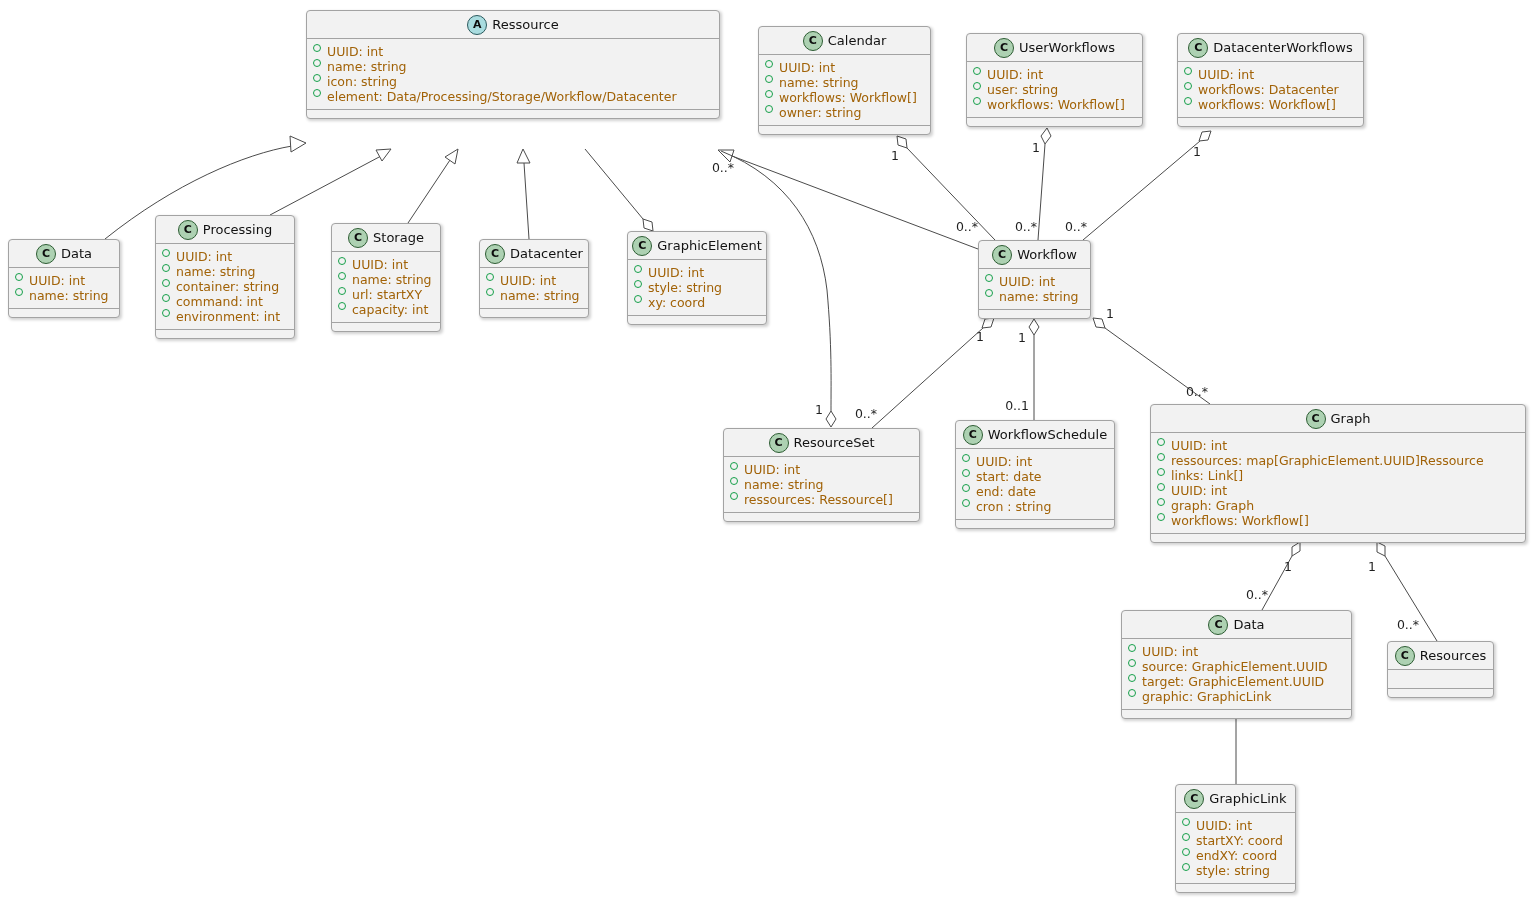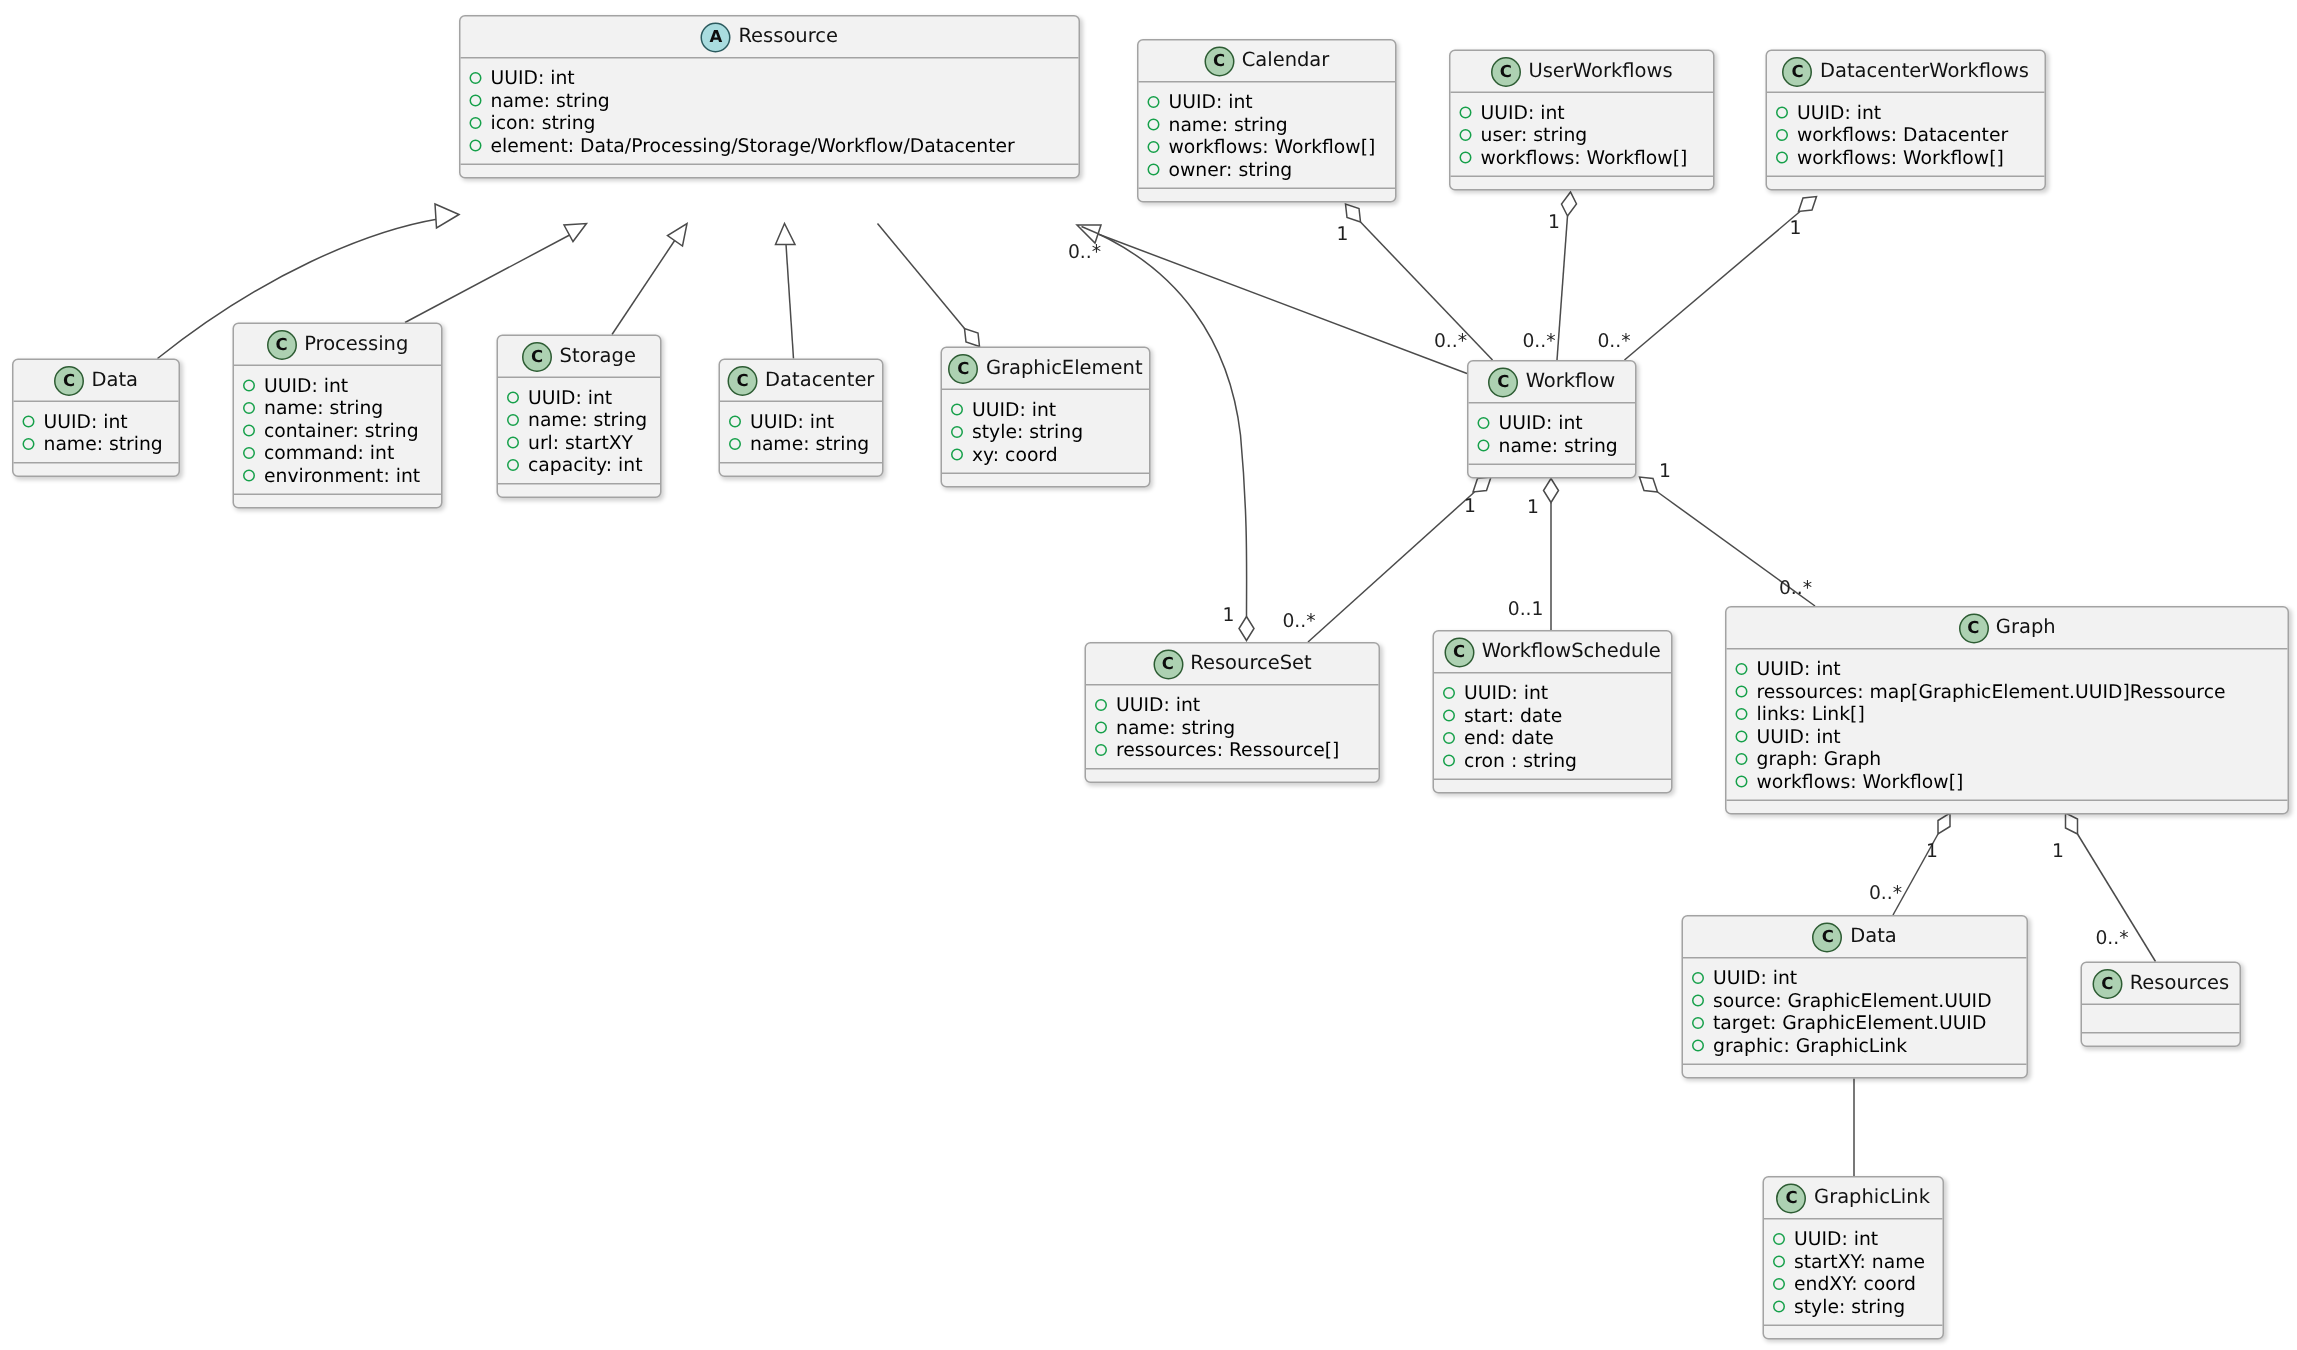--- a/index.html
+++ b/index.html
@@ -15,22 +15,22 @@
   .cls{position:absolute;background:#f2f2f2;border:1px solid #a3a3a3;border-radius:4px;
        box-shadow:1.5px 1.5px 3px rgba(0,0,0,.18);box-sizing:border-box;}
   .hd{height:27px;display:flex;align-items:center;justify-content:center;gap:5px;
       border-bottom:1px solid #a3a3a3;font-size:13px;color:#121212;white-space:nowrap;}
   .ic{width:18px;height:18px;border-radius:50%;background:#add1b2;border:1px solid #2d5c33;
       display:flex;align-items:center;justify-content:center;
       font-size:11px;font-weight:bold;color:#0d0d0d;flex:none;}
   .ic.abst{background:#a9dcdf;border-color:#2b5a5e;}
   .nm.it{}
   .attrs{padding:5px 8px 5px 6px;border-bottom:1px solid #a3a3a3;min-height:8px;}
-  .attr{display:flex;align-items:center;gap:6px;line-height:15px;font-size:12.5px;
-        color:#000000;white-space:nowrap;}
+  .attr{display:flex;gap:6px;line-height:15px;font-size:12.5px;
+        color:#a16207;white-space:nowrap;}
   .bullet{width:6px;height:6px;border:1.5px solid #16a04a;border-radius:50%;flex:none;}
   .emptyc{height:8px;}
 </style>
 </head>
 <body>
 
 <div class="canvas">
 
   <svg class="rel" width="1531" height="900" viewBox="0 0 1531 900">
 
@@ -478,21 +478,21 @@
       <span class="ic">C</span>
       <span class="nm">GraphicLink</span>
     </div>
     <div class="attrs">
         <div class="attr">
           <span class="bullet"></span>
           <span>UUID: int</span>
         </div>
         <div class="attr">
           <span class="bullet"></span>
-          <span>startXY: name</span>
+          <span>startXY: coord</span>
         </div>
         <div class="attr">
           <span class="bullet"></span>
           <span>endXY: coord</span>
         </div>
         <div class="attr">
           <span class="bullet"></span>
           <span>style: string</span>
         </div>
       </div>

